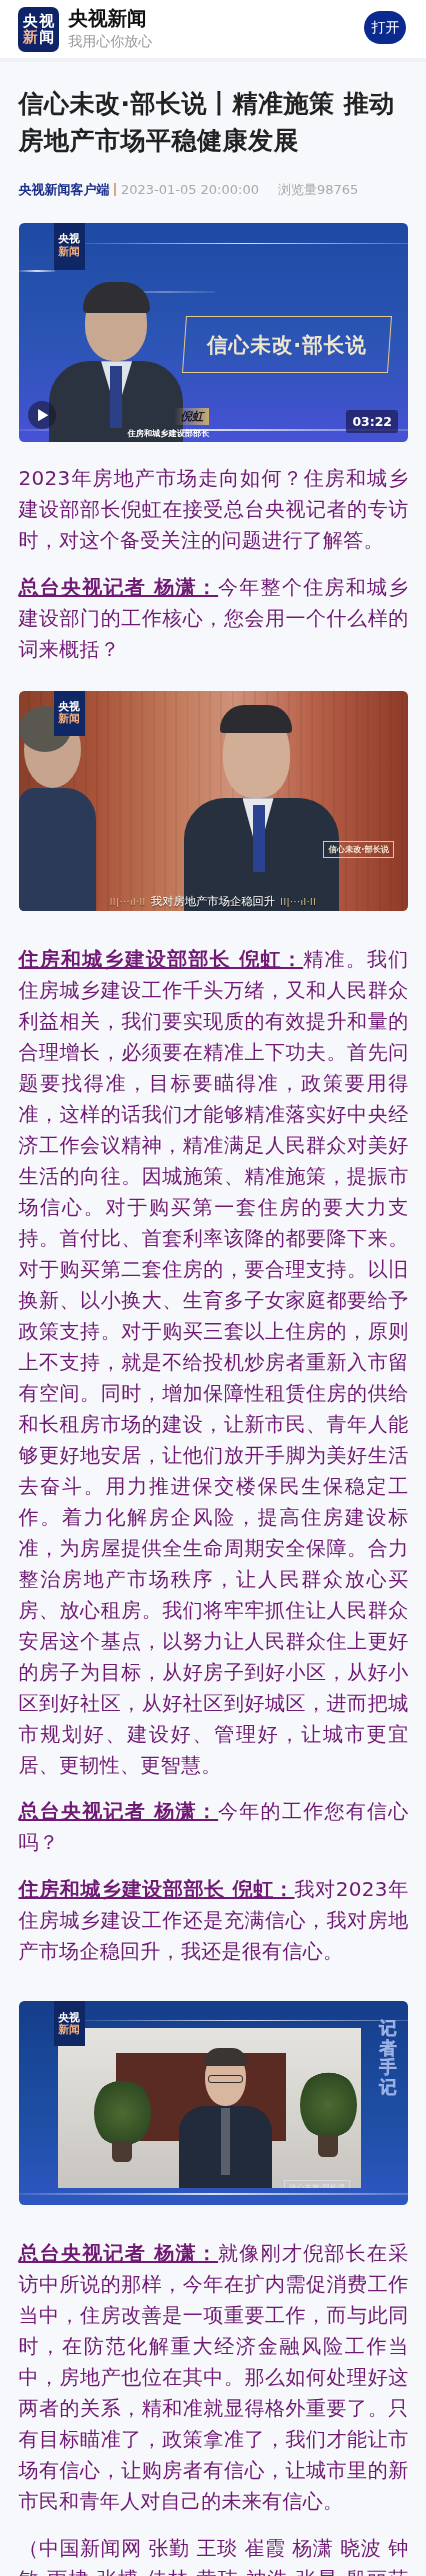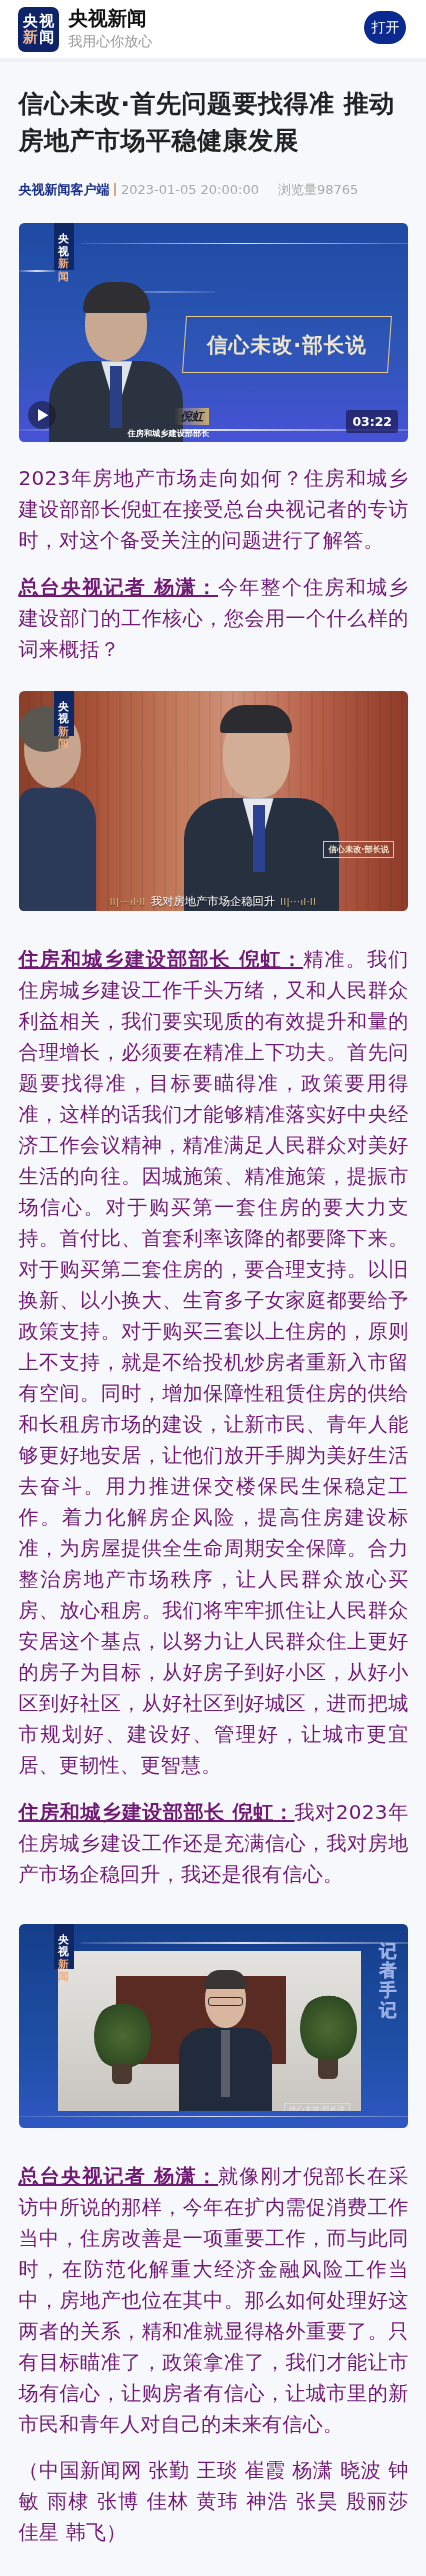--- a/index.html
+++ b/index.html
@@ -39,21 +39,21 @@
   .meta .views { color: #aaa; margin-left: 19px; }
 
   .media {
     width: 389px; border-radius: 5.2px; overflow: hidden; position: relative;
   }
   .video1 {
     height: 219px; margin-top: 25px;
     background: linear-gradient(180deg, #1e4aa3 0%, #2c55b5 55%, #4752d6 100%);
   }
   .tv-badge {
-    position: absolute; left: 35px; top: 0; width: 20px; height: 47px; background: #102766;
+    position: absolute; left: 35px; top: 0; width: 31px; height: 47px; background: #102766;
     color: #fff; font-weight: bold; font-size: 10.8px; line-height: 12.4px; padding: 10.3px 2.1px 0;
     text-align: center;
   }
   .tv-badge .accent { color: #f4b07e; font-family: Liberation Mono, monospace; }
   .hline { position: absolute; height: 1.5px; background: linear-gradient(90deg, rgba(255,255,255,0.1), #d8dff1, rgba(255,255,255,0.2)); }
   .speech-box {
     position: absolute; left: 165px; top: 93px; width: 206px; height: 57px;
     border: 1.5px solid #e6c98a; transform: skewX(-4deg);
     display: flex; align-items: center; justify-content: center;
   }
@@ -179,21 +179,21 @@
   </div>
   <div class="app-info">
     <div class="app-name">央视新闻</div>
     <div class="app-slogan">我用心你放心</div>
   </div>
   <button class="open-btn">打开</button>
 </header>
 <div class="gray-band"></div>
 
 <main class="article">
-  <h1 class="title">信心未改·首先问题要找得准 推动房地产市场平稳健康发展</h1>
+  <h1 class="title">信心未改·部长说丨精准施策 推动房地产市场平稳健康发展</h1>
 
   <div class="meta">
     <span class="source">央视新闻客户端</span>
     <span class="sep"></span>
     <span class="date">2023-01-05 20:00:00</span>
     <span class="views">浏览量98765</span>
   </div>
 
   <div class="media video1">
     <div class="hline" style="left:62px; right:0; top:19.6px;"></div>
@@ -249,20 +249,21 @@
       <div class="accent">新闻</div>
     </div>
     <div class="small-tag">信心未改·部长说</div>
     <div class="subtitle">
       <span class="wave">ll|···ıl·ll</span><span>我对房地产市场企稳回升</span><span class="wave">ll|···ıl·ll</span>
     </div>
   </div>
 
   <p class="para p-a1"><b>住房和城乡建设部部长 倪虹：</b><span>精准。我们住房城乡建设工作千头万绪，又和人民群众利益相关，我们要实现质的有效提升和量的合理增长，必须要在精准上下功夫。首先问题要找得准，目标要瞄得准，政策要用得准，这样的话我们才能够精准落实好中央经济工作会议精神，精准满足人民群众对美好生活的向往。因城施策、精准施策，提振市场信心。对于购买第一套住房的要大力支持。首付比、首套利率该降的都要降下来。对于购买第二套住房的，要合理支持。以旧换新、以小换大、生育多子女家庭都要给予政策支持。对于购买三套以上住房的，原则上不支持，就是不给投机炒房者重新入市留有空间。同时，增加保障性租赁住房的供给和长租房市场的建设，让新市民、青年人能够更好地安居，让他们放开手脚为美好生活去奋斗。用力推进保交楼保民生保稳定工作。着力化解房企风险，提高住房建设标准，为房屋提供全生命周期安全保障。合力整治房地产市场秩序，让人民群众放心买房、放心租房。我们将牢牢抓住让人民群众安居这个基点，以努力让人民群众住上更好的房子为目标，从好房子到好小区，从好小区到好社区，从好社区到好城区，进而把城市规划好、建设好、管理好，让城市更宜居、更韧性、更智慧。</span></p>
 
+  <p class="para p-q2"><b>总台央视记者 杨潇：</b><span>今年的工作您有信心吗？</span></p>
 
   <p class="para p-a2"><b>住房和城乡建设部部长 倪虹：</b><span>我对2023年住房城乡建设工作还是充满信心，我对房地产市场企稳回升，我还是很有信心。</span></p>
 
   <div class="media video3">
     <div class="hline" style="left:62px; right:0; top:18.5px;"></div>
     <div class="hline" style="left:0; right:0; top:192px;"></div>
     <div class="inset-scene">
       <div class="wood-wall"></div>
       <div class="plant" style="left:36px; top:49px;"></div>
         <div class="pot" style="left:54px; top:113px;"></div>

